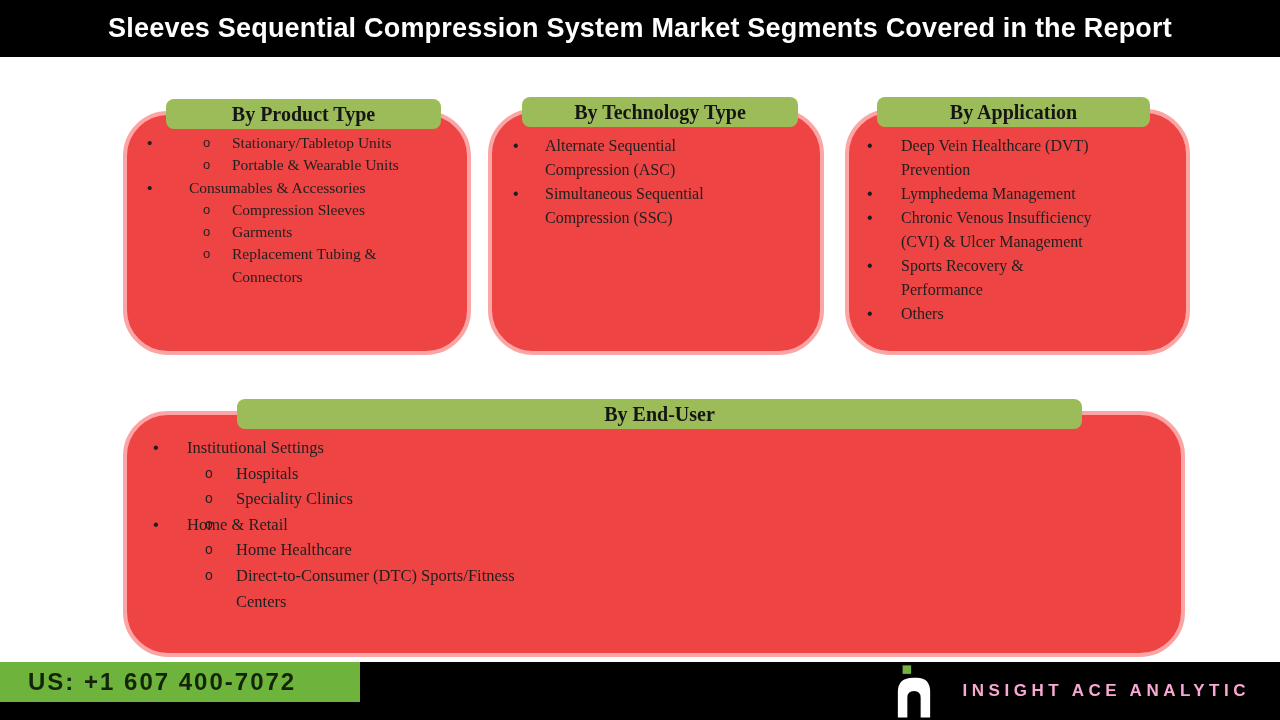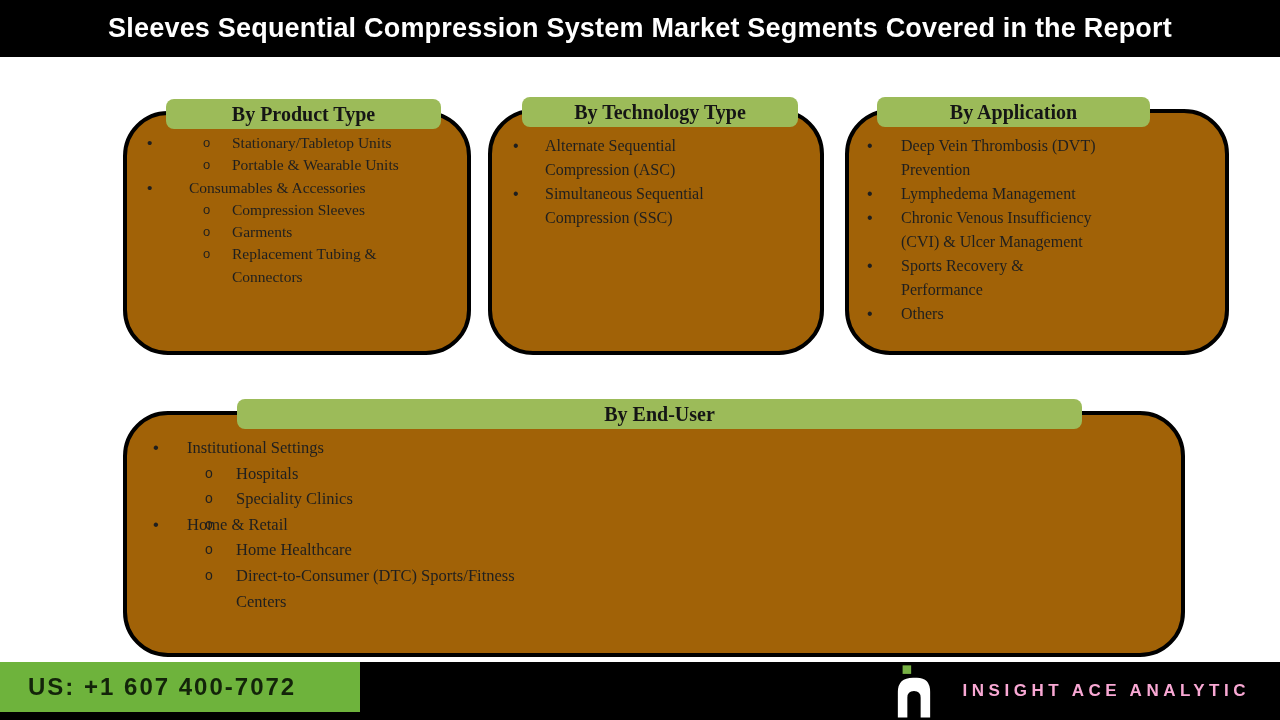--- a/index.html
+++ b/index.html
@@ -11,33 +11,33 @@
     position:absolute; left:0; top:0; width:1280px; height:57px;
     background:#000000; display:flex; align-items:center; justify-content:center;
   }
   .topbar h1 {
     color:#ffffff; font-family:"Liberation Sans", sans-serif;
     font-size:27px; font-weight:bold; letter-spacing:0.2px; white-space:nowrap;
   }
 
   
   .box {
-    position:absolute; background:#a16207;
-    border:4px solid #000000; border-radius:45px;
+    position:absolute; background:#ef4444;
+    border:4px solid #fca5a5; border-radius:45px;
   }
   .banner {
     position:absolute; top:-16px; height:30px; line-height:30px;
     background:#9cbb59; border-radius:8px; text-align:center;
     font-weight:bold; font-size:20px; color:#151515; z-index:2;
   }
   .box-product    { left:123px; top:111px; width:348px; height:244px; }
   .box-product    .banner { left:39px;  width:275px; }
   .box-technology { left:488px; top:109px; width:336px; height:246px; }
   .box-technology .banner { left:30px;  width:276px; }
-  .box-application{ left:845px; top:109px; width:384px; height:246px; }
+  .box-application{ left:845px; top:109px; width:345px; height:246px; }
   .box-application.box .banner { left:28px; width:273px; }
   .box-enduser    { left:123px; top:391px; width:1062px; height:246px;margin-top:20px; }
   .box-enduser    .banner { left:110px; width:845px; }
 
   ul.seglist { list-style:none; position:absolute; left:0; right:0; color:#1f1f1f; }
   ul.seglist li { position:relative; }
   ul.seglist .txt { white-space:pre-line; display:block; }
   ul.seglist .marker {
     position:absolute; top:0; color:#1f1f1f;
     font-family:"Liberation Sans", sans-serif;
@@ -66,21 +66,21 @@
   .box-enduser li.l1 .marker { left:26px; }
   .box-enduser li.l2 { padding-left:109px; }
   .box-enduser li.l2 .marker { left:78px; font-size:14px; }
 
   
   .footer {
     position:absolute; left:0; bottom:0; width:1280px; height:58px;
     background:#000000;
   }
   .phone-block {
-    position:absolute; left:0; top:0; width:360px; height:50px;
+    position:absolute; left:0; top:0; width:360px; height:40px;
     background:#6eb33c; display:flex; align-items:center;
   }
   .phone-block span {
     margin-left:28px; font-family:"Liberation Sans", sans-serif;
     font-weight:bold; font-size:24px; letter-spacing:2px; color:#13240a;
     white-space:nowrap;
   }
   .brand-block {
     position:absolute; right:30px; top:0; height:58px;
     display:flex; align-items:center; gap:30px;
@@ -146,21 +146,21 @@
 Compression (SSC)</span>
       </li>
   </ul>
 </section>
 
 <section class="box box-application">
   <div class="banner">By Application</div>
   <ul class="seglist">
     <li class="l1">
         <span class="marker">•</span>
-        <span class="txt">Deep Vein Thrombosis (DVT)
+        <span class="txt">Deep Vein Healthcare (DVT)
 Prevention</span>
       </li>
     <li class="l1">
         <span class="marker">•</span>
         <span class="txt">Lymphedema Management</span>
       </li>
     <li class="l1">
         <span class="marker">•</span>
         <span class="txt">Chronic Venous Insufficiency
 (CVI) &amp; Ulcer Management</span>

